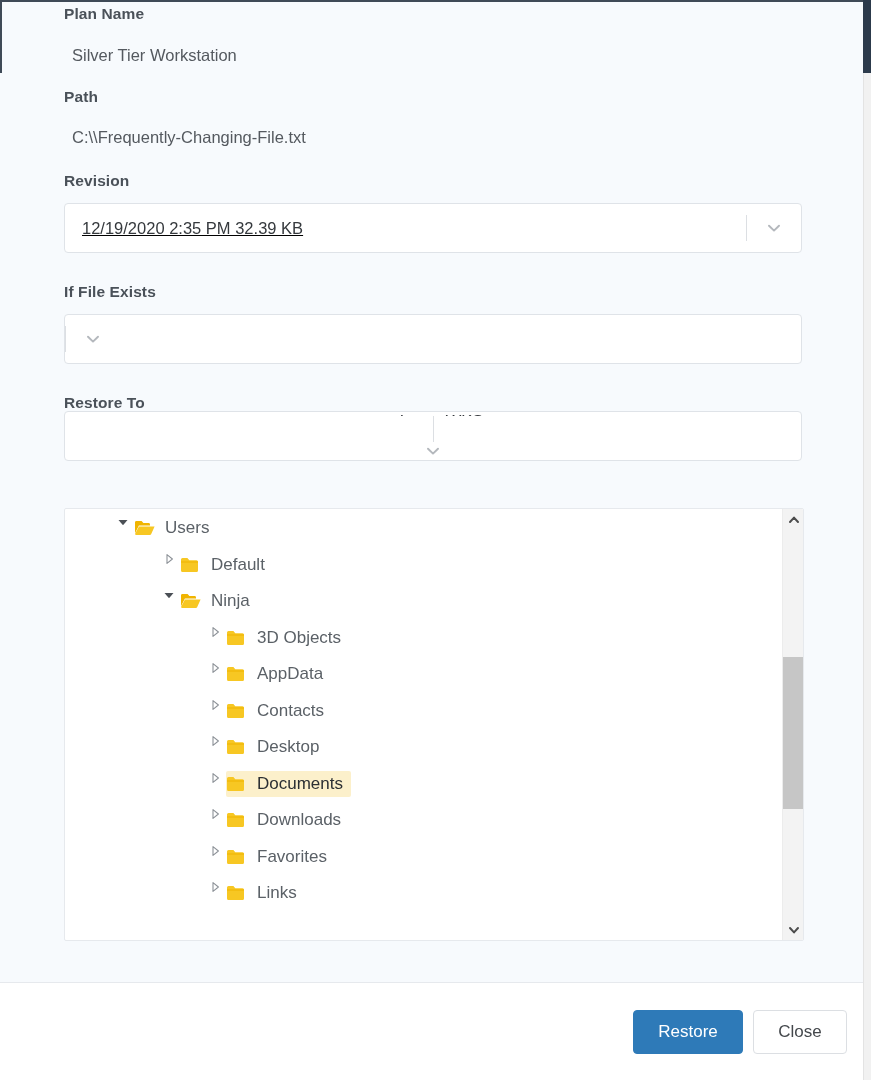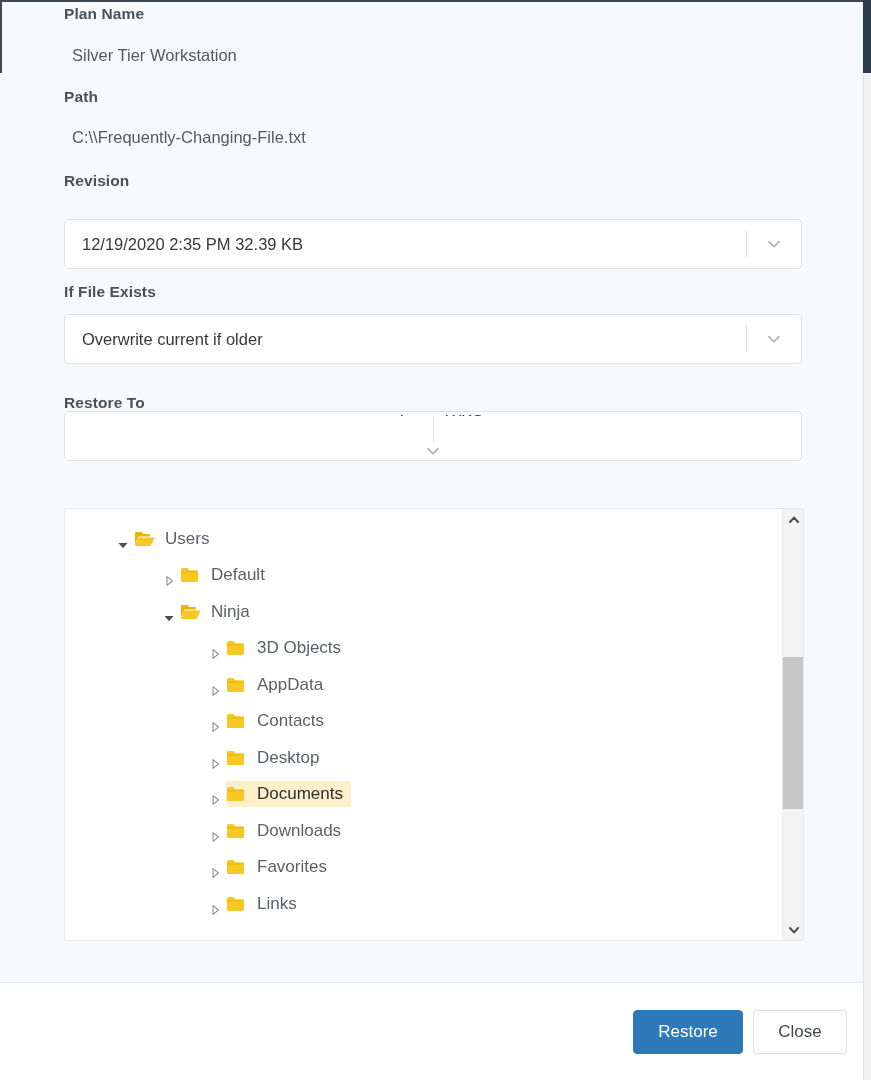--- a/index.html
+++ b/index.html
@@ -91,21 +91,21 @@
     position: absolute;
     left: 0;
     width: 738px;
     height: 50px;
     background: #ffffff;
     border: 1px solid #dfe3e8;
     border-radius: 4px;
     display: flex;
     align-items: center;
   }
-  .sel-revision  { top: 219px; }
+  .sel-revision  { top: 203px; text-decoration: underline; }
   .sel-iffile    { top: 314px; }
   .sel-restoreto { top: 411px; flex-direction: column; }
 
   .select .sel-text {
     flex: 1;
     padding-left: 17px;
     font-size: 16.5px;
     color: #35393d;
     white-space: nowrap;
     overflow: hidden;
@@ -138,21 +138,21 @@
     display: flex;
   }
   .tree-inner {
     flex: 1;
     padding-top: 6px;
     overflow: hidden;
   }
 
   .tree-row {
     display: flex;
-    align-items: flex-end;
+    align-items: flex-start;
     height: 36.5px;
     white-space: nowrap;
   }
   .tree-twisty {
     width: 22px;
     min-width: 22px;
     display: flex;
     align-items: center;
     justify-content: center;
   }
@@ -269,21 +269,20 @@
         <div class="sel-divider"></div>
         <div class="sel-caret">
           <svg class="caret-svg" width="18" height="18" viewBox="0 0 18 18" aria-hidden="true">
             <path d="M4 6.7 L9 11.6 L14 6.7" fill="none" stroke="#b4b8bd" stroke-width="1.9" stroke-linecap="round" stroke-linejoin="round"></path>
           </svg>
         </div>
       </div>
 
       <div class="field-label blk-ife-label">If File Exists</div>
       <div class="select sel-iffile">
-        <div class="sel-text">Overwrite current if older</div>
         <div class="sel-divider"></div>
         <div class="sel-caret">
           <svg class="caret-svg" width="18" height="18" viewBox="0 0 18 18" aria-hidden="true">
             <path d="M4 6.7 L9 11.6 L14 6.7" fill="none" stroke="#b4b8bd" stroke-width="1.9" stroke-linecap="round" stroke-linejoin="round"></path>
           </svg>
         </div>
       </div>
 
       <div class="field-label blk-rto-label">Restore To</div>
       <div class="select sel-restoreto">

